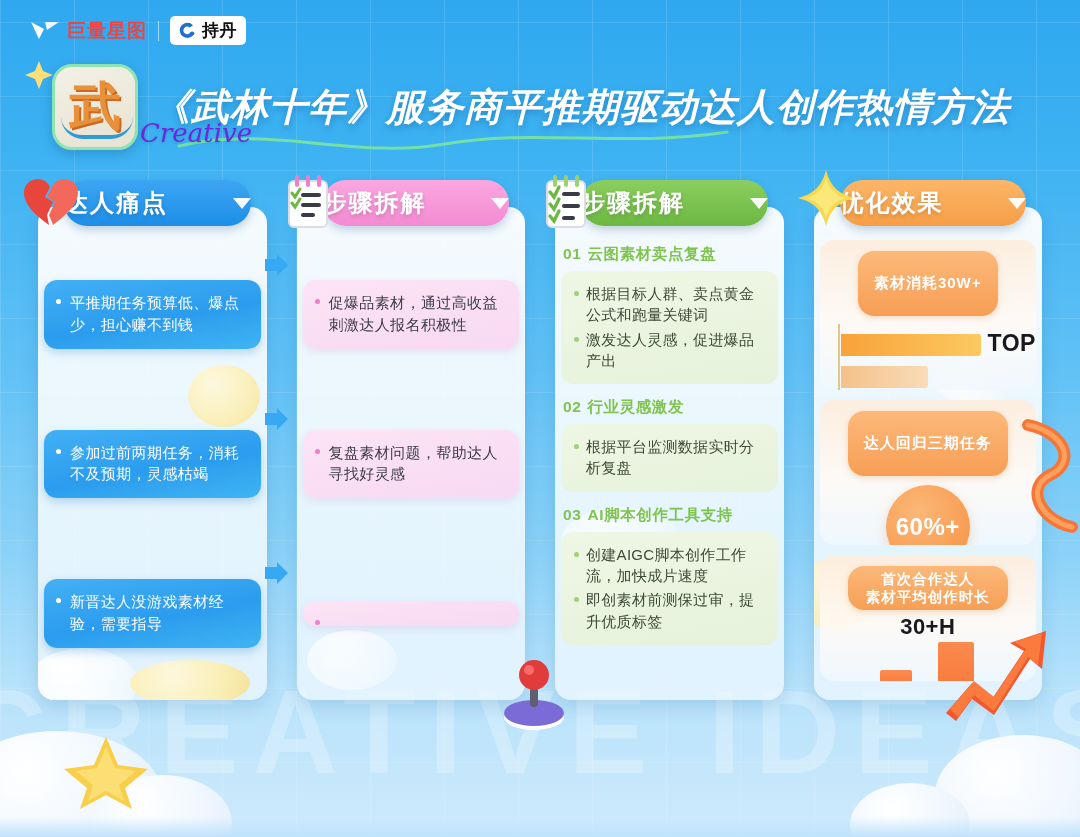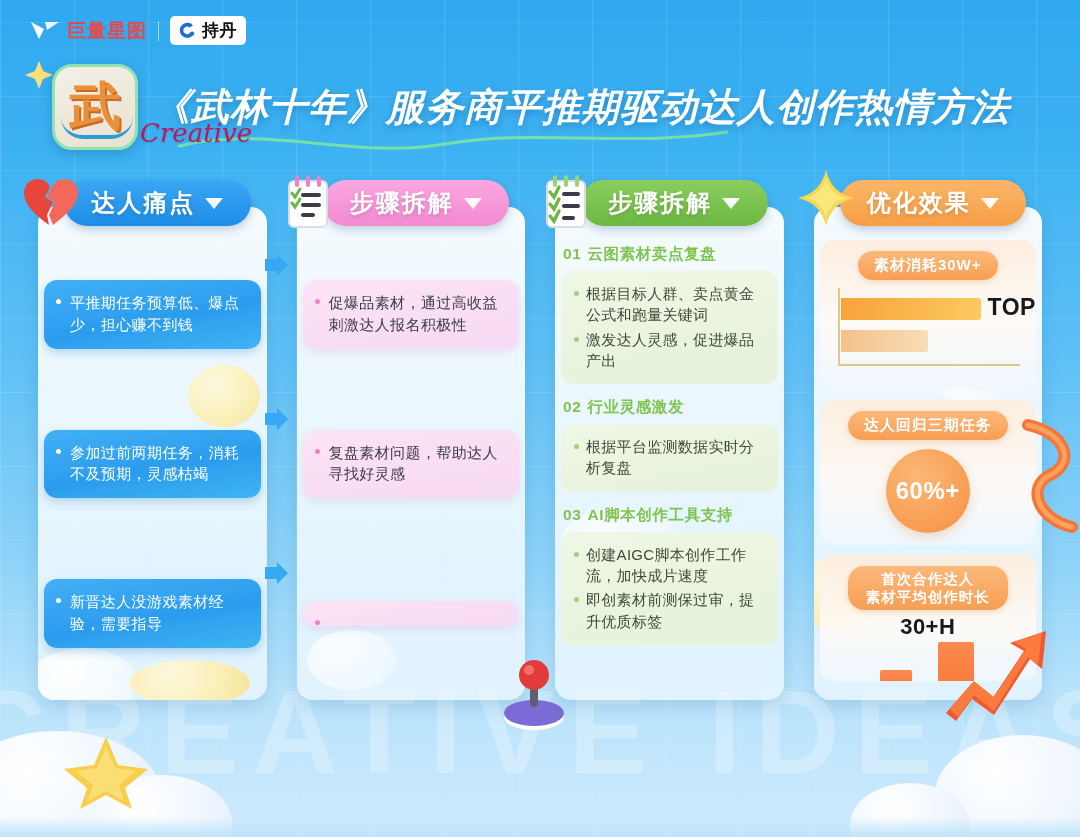--- a/index.html
+++ b/index.html
@@ -102,21 +102,21 @@
     color:#ffffff;
     font-size: 38px;
     font-weight: bold;
     font-style: italic;
     letter-spacing: 1px;
     text-shadow: 0 3px 7px rgba(0,70,130,.35);
     white-space: nowrap;
   }
   .creative-script {
     position:absolute; left: 140px; top: 118px; z-index: 8;
-    color:#be185d; font-size: 26px; font-style: italic;
+    color:#6d28d9; font-size: 26px; font-style: italic;
     font-family:"DejaVu Serif", serif;
     text-shadow: 0 1px 3px rgba(0,70,120,.25);
   }
   .swoosh { position:absolute; left:175px; top:120px; z-index:7; }
 
   
   .columns {
     position: absolute; left: 30px; top: 180px;
     width: 1020px; height: 520px;
     display: flex; gap: 14px; z-index: 6;
@@ -125,21 +125,21 @@
   .col-panel {
     position:absolute; left:8px; right:8px; top:27px; bottom:0;
     border-radius: 16px;
     background: linear-gradient(180deg, rgba(255,255,255,.95) 0%, rgba(255,255,255,.86) 45%, rgba(236,247,255,.78) 100%);
     box-shadow: 0 6px 18px rgba(10,70,130,.14);
     overflow: hidden;
   }
   .col-head {
     position: absolute; left: 34px; right: 24px; top: 0; height: 46px;
     border-radius: 23px;
-    display: flex; align-items: center; justify-content: center; gap: 10px;
+    display: flex; align-items: center; justify-content: space-between; gap: 10px;
     z-index: 3;
     box-shadow: 0 4px 10px rgba(5,60,110,.22);
   }
   .col-head .label {
     color:#ffffff; font-size: 24px; font-weight: bold; letter-spacing: 2px;
     text-shadow: 0 2px 4px rgba(0,0,0,.16);
   }
   .caret {
     width: 0; height: 0; border-left: 9px solid transparent;
     border-right: 9px solid transparent; border-top: 11px solid #ffffff;
@@ -226,21 +226,21 @@
     overflow: hidden;
   }
   .res-b1 { height: 150px; }
   .res-b2 { height: 145px; }
   .res-b3 { height: 126px; }
   .pill {
     margin: 11px auto 0;
     background: linear-gradient(180deg,#fcb97a 0%, #f79e55 100%);
     color:#ffffff; font-weight:bold; font-size: 15px;
     letter-spacing: 1px; border-radius: 16px;
-    padding: 5px 16px; width: fit-content; text-align:center;
+    padding: 23px 16px; width: fit-content; text-align:center;
     line-height: 1.25;
     box-shadow: 0 2px 6px rgba(220,130,50,.25);
   }
   .pill.two-line { padding: 4px 18px; font-size: 14.5px; }
 
   
   .chart1 { position:relative; height: 86px; margin: 6px 16px 0 18px; }
   .chart1 .axis-v { position:absolute; left:0; top:2px; bottom:6px; width:2px; background:#e2c888; }
   .chart1 .axis-h { position:absolute; left:0; right:0; bottom:6px; height:2px; background:#e2c888; }
   .chart1 .bar { position:absolute; left:3px; border-radius:0 3px 3px 0; }

